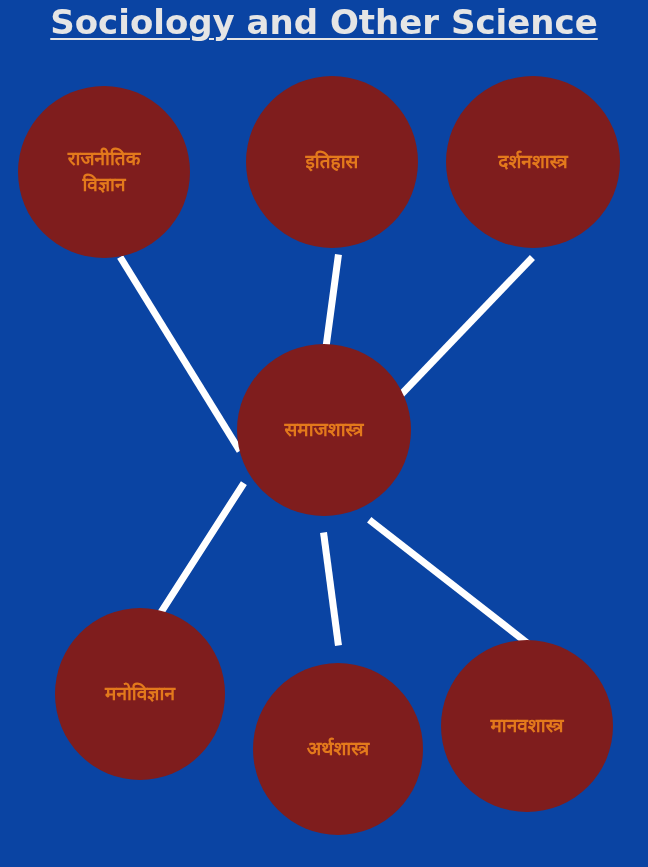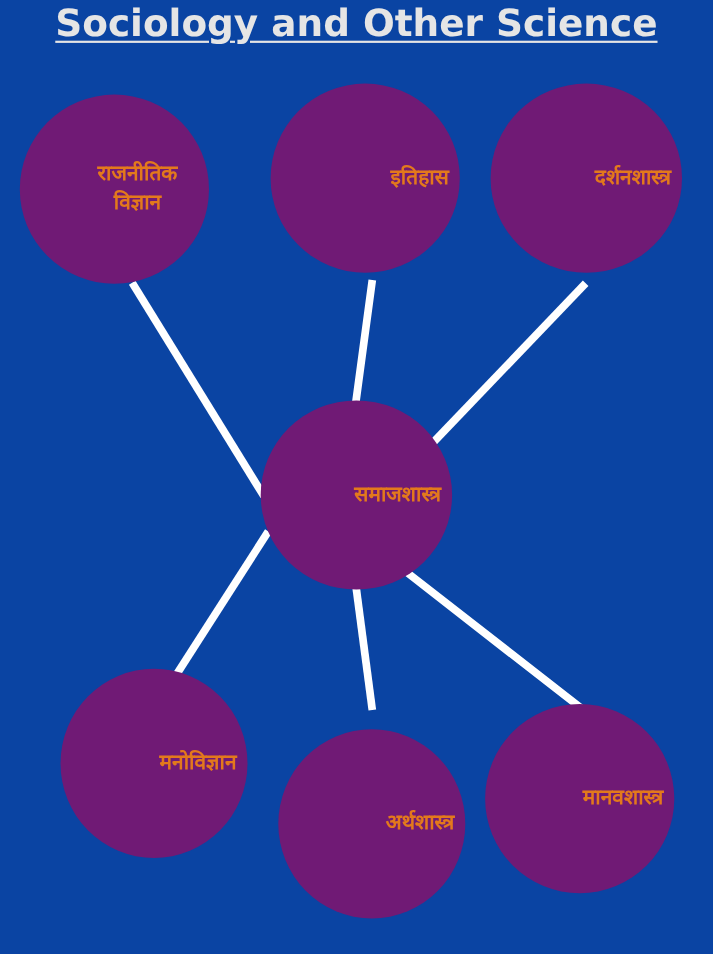--- a/index.html
+++ b/index.html
@@ -1,19 +1,19 @@
 <!DOCTYPE html>
 <html><head>
 <meta charset="utf-8">
 <style>
   html, body { margin:0; padding:0; }
   body { width:648px; height:867px; background:#0a44a3; position:relative; overflow:hidden; font-family:"DejaVu Sans", sans-serif; }
   .title { position:absolute; top:2px; left:0; width:648px; text-align:center; font-family:"DejaVu Sans", sans-serif; font-weight:bold; font-size:34px; color:#e5e5e5; text-decoration:underline; text-decoration-thickness:2px; text-underline-offset:4px; letter-spacing:0px; }
   svg.edges { position:absolute; left:0; top:0; }
-  .node { position:absolute; border-radius:50%; background:#701a75; display:flex; align-items:center; justify-content:flex-end; text-align:center; box-sizing:border-box; padding:10px; }
+  .node { position:absolute; border-radius:50%; background:#7f1d1d; display:flex; align-items:center; justify-content:center; text-align:center; box-sizing:border-box; padding:10px; }
   .node span { color:#e3791c; font-weight:bold; font-size:19px; line-height:1.35; font-family:"DejaVu Sans", sans-serif; }
 </style>
 </head>
 <body>
 
 <div class="title">Sociology and Other Science</div>
 
 <svg class="edges" width="648" height="867">
   <g stroke="#ffffff" stroke-width="7" stroke-linecap="square">
     <line x1="122" y1="260" x2="238" y2="448"></line>
@@ -28,21 +28,21 @@
 <div class="node" style="left:18px;top:86px;width:172px;height:172px;">
   <span style="display:block;max-width:110px;">राजनीतिक विज्ञान</span>
 </div>
 <div class="node" style="left:246px;top:76px;width:172px;height:172px;">
   <span>इतिहास</span>
 </div>
 <div class="node" style="left:446px;top:76px;width:174px;height:172px;">
   <span>दर्शनशास्त्र</span>
 </div>
 
-<div class="node" style="left:237px;top:364px;width:174px;height:172px;">
+<div class="node" style="left:237px;top:344px;width:174px;height:172px;">
   <span>समाजशास्त्र</span>
 </div>
 
 <div class="node" style="left:55px;top:608px;width:170px;height:172px;">
   <span>मनोविज्ञान</span>
 </div>
 <div class="node" style="left:253px;top:663px;width:170px;height:172px;">
   <span>अर्थशास्त्र</span>
 </div>
 <div class="node" style="left:441px;top:640px;width:172px;height:172px;">

